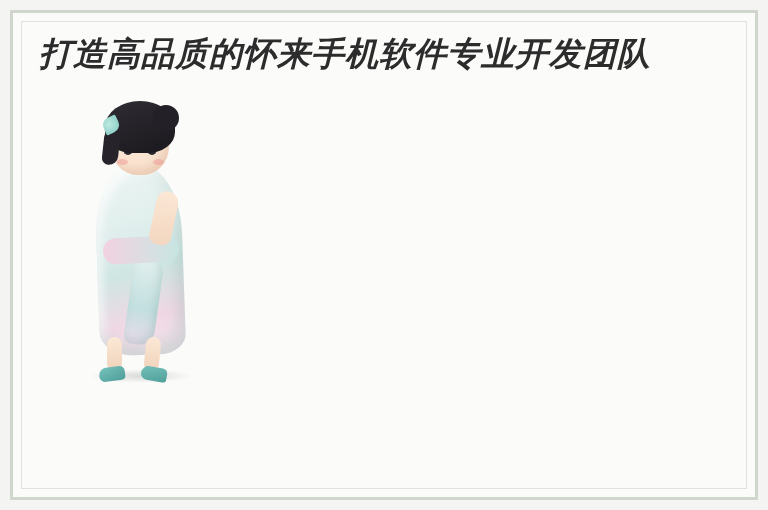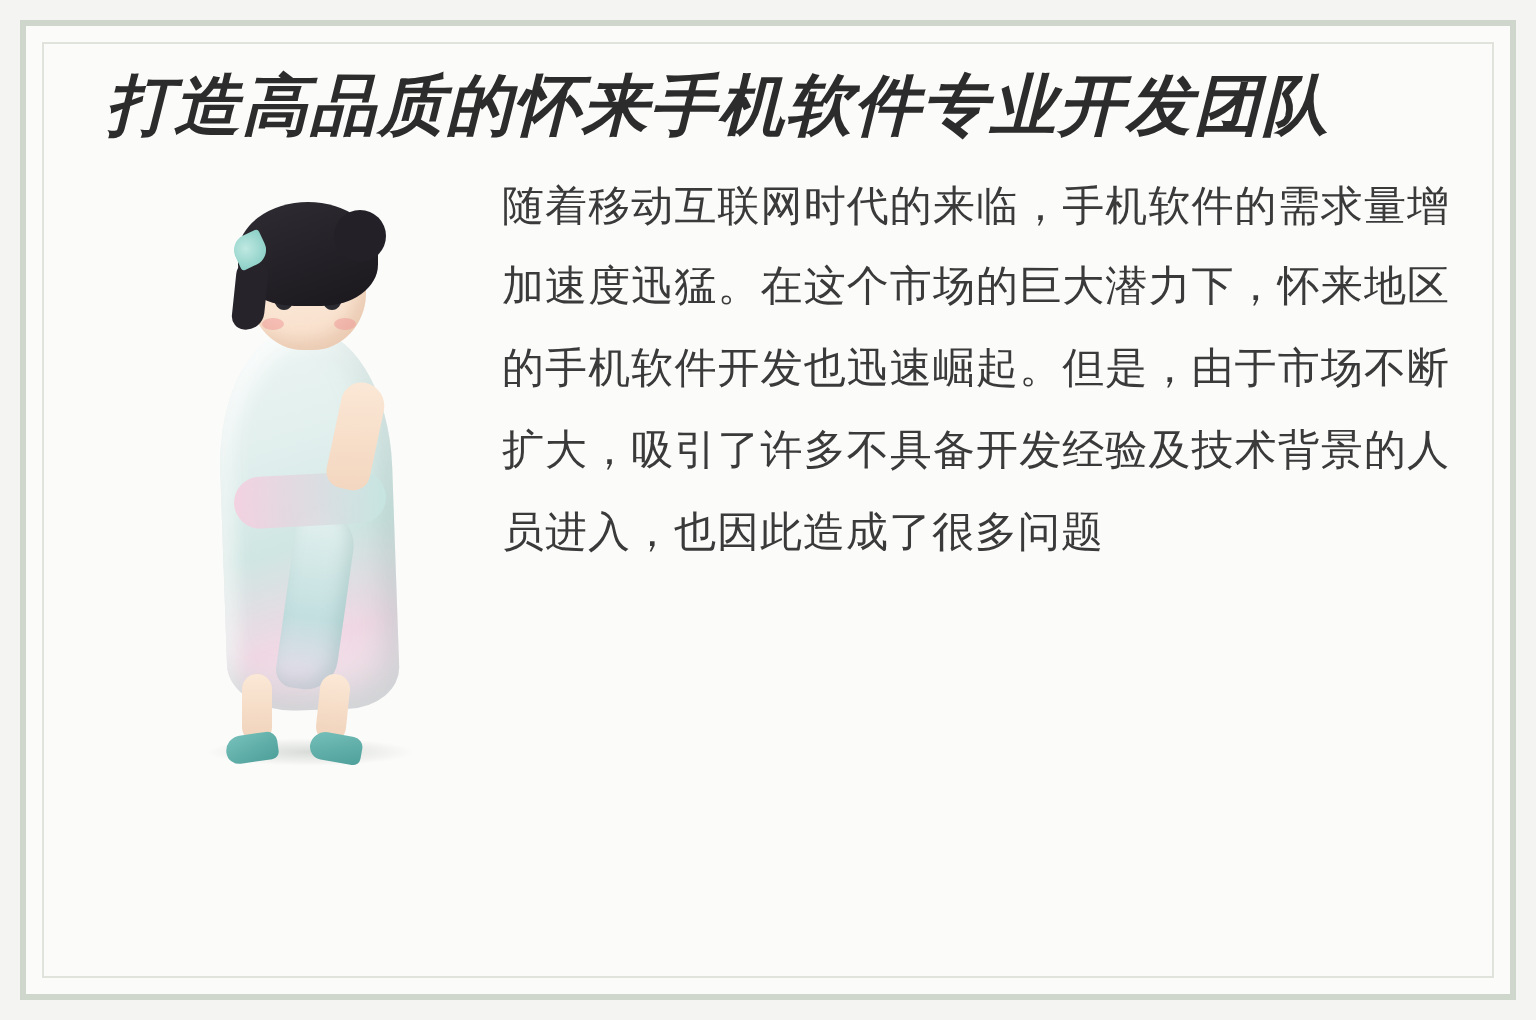--- a/index.html
+++ b/index.html
@@ -39,21 +39,21 @@
     bottom: 8px;
     border: 1px solid #dfe3dc;
     box-sizing: border-box;
   }
   .content {
     position: absolute;
     left: 0;
     top: 0;
     right: 0;
     bottom: 0;
-    padding: 20px 26px 10px 40px;
+    padding: 20px 26px 10px 26px;
     box-sizing: border-box;
   }
   .title {
     font-family: "Liberation Serif", serif;
     font-size: 33px;
     line-height: 1.32;
     font-weight: 700;
     color: #2c2c2c;
     letter-spacing: 1px;
     margin: 0 0 6px 0;
@@ -252,18 +252,17 @@
           <div class="ill-blush-l"></div>
           <div class="ill-blush-r"></div>
           <div class="ill-eye-l"></div>
           <div class="ill-eye-r"></div>
           <div class="ill-hair"></div>
           <div class="ill-hair-bun"></div>
           <div class="ill-hair-side"></div>
           <div class="ill-flower"></div>
         </div>
 
-        <div class="article-text">随着移动互联网时代的来临，手机软件的需求量增加速度迅猛。在这个市场的巨大潜力下，怀来地区的手机软件开发也迅速崛起。但是，由于市场不断扩大，吸引了许多不具备开发经验及技术背景的人员进入，也因此造成了很多问题</div>
 
       </div>
     </div>
   </div>
 </div>
 
 </body></html>

